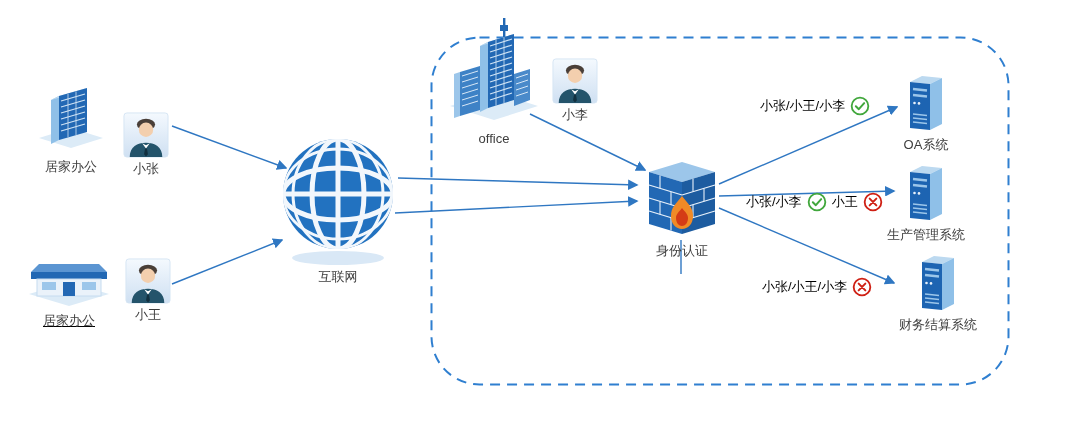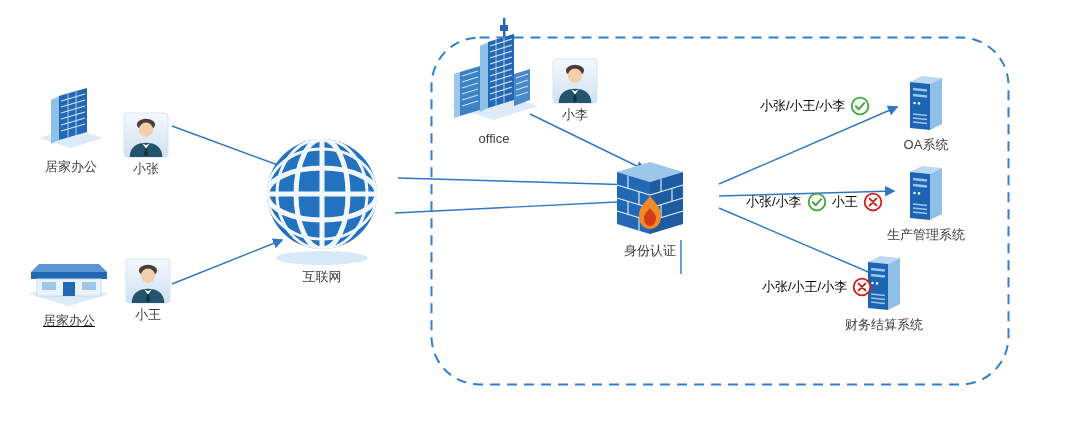--- a/index.html
+++ b/index.html
@@ -174,42 +174,42 @@
     <div class="label">居家办公</div>
   </div>
 
   <div class="node" style="left:120px;top:258px;width:56px;">
     <svg width="46" height="46">
         <use href="#sym-avatar"></use>
       </svg>
     <div class="label">小王</div>
   </div>
 
-  <div class="node" style="left:260px;top:134px;width:124px;justify-content:flex-end;">
+  <div class="node" style="left:276px;top:134px;width:124px;justify-content:flex-end;">
     <svg width="120" height="132">
         <use href="#sym-globe"></use>
       </svg>
     <div class="label">互联网</div>
   </div>
 
   <div class="node" style="left:548px;top:58px;width:54px;">
     <svg width="46" height="46">
         <use href="#sym-avatar"></use>
       </svg>
     <div class="label">小李</div>
   </div>
 
   <div class="node" style="left:446px;top:16px;width:96px;">
     <svg width="96" height="112">
         <use href="#sym-office"></use>
       </svg>
     <div class="label">office</div>
   </div>
 
-  <div class="node" style="left:610px;top:152px;width:80px;">
+  <div class="node" style="left:642px;top:152px;width:80px;">
     <svg width="78" height="88">
         <use href="#sym-firewall"></use>
       </svg>
     <div class="label">身份认证</div>
   </div>
 
 
   <div class="node" style="left:890px;top:70px;width:72px;">
     <svg width="48" height="64">
         <use href="#sym-server"></use>
@@ -217,21 +217,21 @@
     <div class="label">OA系统</div>
   </div>
 
   <div class="node" style="left:878px;top:160px;width:96px;">
     <svg width="48" height="64">
         <use href="#sym-server"></use>
       </svg>
     <div class="label">生产管理系统</div>
   </div>
 
-  <div class="node" style="left:836px;top:250px;width:96px;justify-content:flex-end;">
+  <div class="node" style="left:890px;top:250px;width:96px;justify-content:flex-end;">
     <svg width="48" height="64">
         <use href="#sym-server"></use>
       </svg>
     <div class="label">财务结算系统</div>
   </div>
 
   <div class="access" style="left:760px;top:96px;">
     <span>小张/小王/小李</span>
     <svg class="mark">
         <use href="#sym-check"></use>

